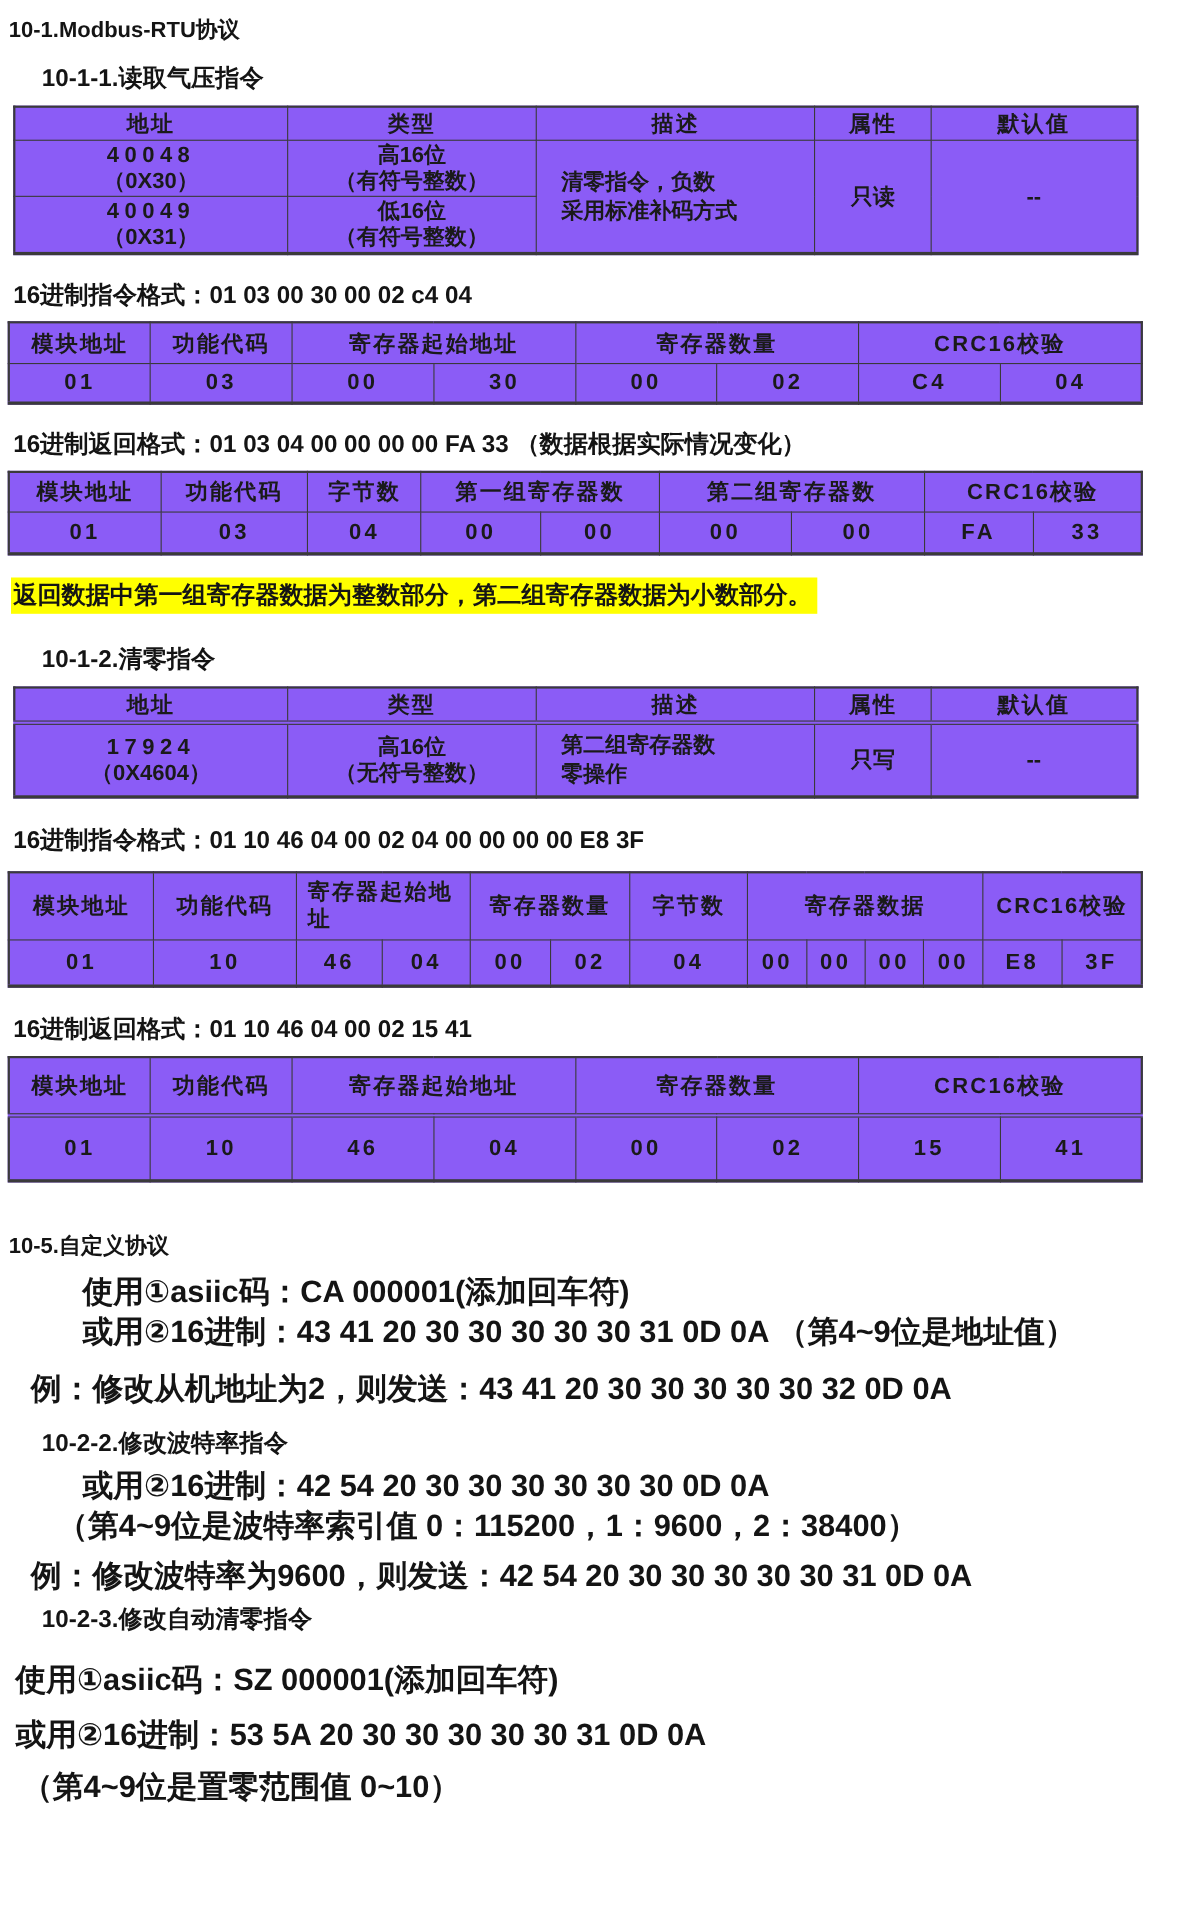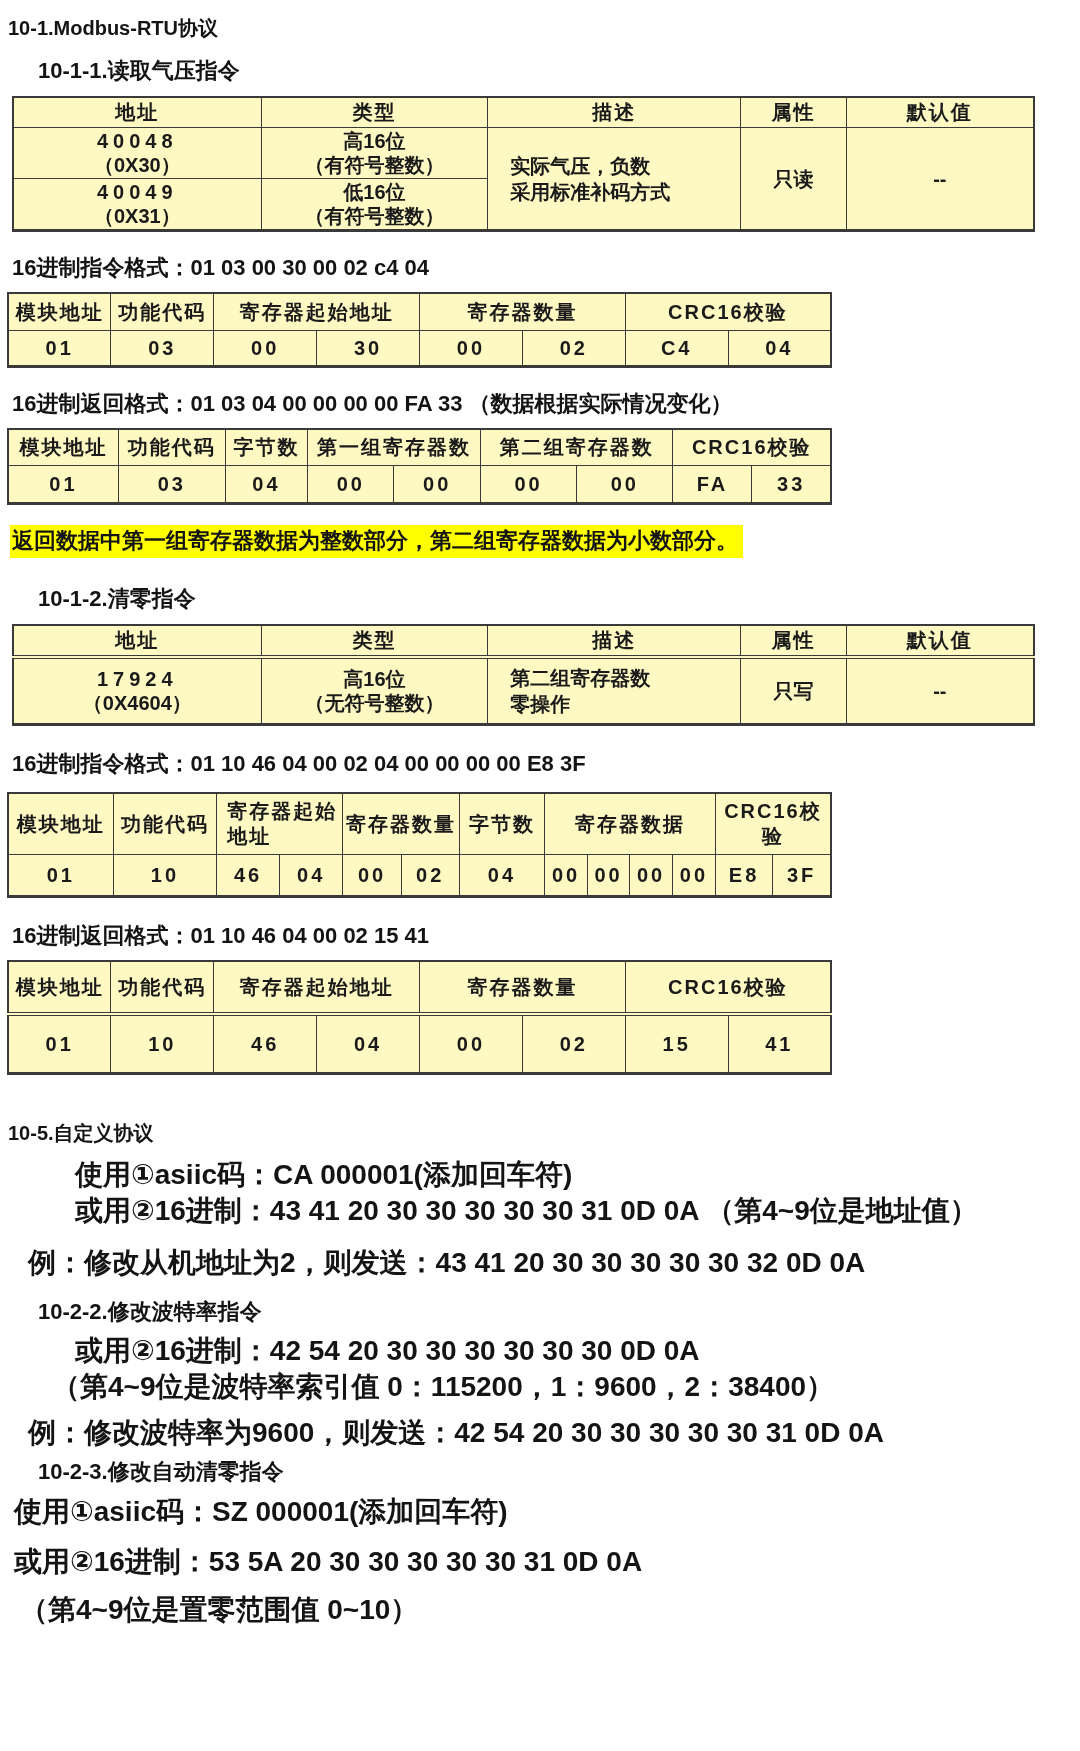--- a/index.html
+++ b/index.html
@@ -20,38 +20,38 @@
   .ind28{margin-left:28px;}
   .ind20{margin-left:20px;}
   .ind14{margin-left:14px;}
   .gap-lg{margin-top:24px;}
   .highlight{
     display:inline-block;
     background:#ffff00;
     font-size:22px;font-weight:700;line-height:30px;
     margin:20px 0 0 10px;padding:1px 5px 2px 2px;
   }
-  table{border-collapse:collapse;table-layout:fixed;background:#fef9c3;}
+  table{border-collapse:collapse;table-layout:fixed;background:#8b5cf6;}
   th,td{
     border:1.6px solid #3a3a3a;
     text-align:center;vertical-align:middle;
     font-size:20px;font-weight:700;color:#1a1a1a;
     padding:1px 2px;overflow:hidden;
   }
   table{border:2px solid #3a3a3a;border-bottom-width:3px;}
   
   .reg-table{width:1023px;margin:10px 0 0 12px;}
   .reg-table th{height:27px;letter-spacing:2px;}
   .reg-table td{height:48px;line-height:24px;}
   .reg-table .addr1{letter-spacing:5px;}
   .reg-table .desc{text-align:left;padding-left:22px;line-height:26px;}
   .reg-table.dbl th{border-bottom:4px double #3a3a3a;}
   .t4 td{height:62px;}
   
-  .hex-table{width:825px;margin:10px 0 0 7px;}
+  .hex-table{width:1032px;margin:10px 0 0 7px;}
   .hex-table th{height:34px;letter-spacing:2px;}
   .hex-table td{height:32px;letter-spacing:3px;}
   .t3 th{height:33px;}
   .t3 td{height:34px;}
   .t5 th{height:58px;line-height:25px;}
   .t5 td{height:38px;}
   .t5 .lefthead{text-align:left;padding-left:10px;}
   .t6 th{height:48px;border-bottom:4px double #3a3a3a;}
   .t6 td{height:54px;}
 </style>
@@ -84,21 +84,21 @@
       <tr>
         <td>
           <div class="addr1">40048</div>
           <div>（0X30）</div>
         </td>
         <td>
           <div>高16位</div>
           <div>（有符号整数）</div>
         </td>
         <td class="desc" rowspan="2">
-          <div>实际气压，负数</div>
+          <div>清零指令，负数</div>
           <div>采用标准补码方式</div>
         </td>
         <td rowspan="2">只读</td>
         <td rowspan="2">--</td>
       </tr>
       <tr>
         <td>
           <div class="addr1">40049</div>
           <div>（0X31）</div>
         </td>
@@ -315,17 +315,17 @@
   <div class="body-line ind75">使用①asiic码：CA 000001(添加回车符)</div>
   <div class="body-line ind75" style="margin-top:8px;">或用②16进制：43 41 20 30 30 30 30 30 31 0D 0A （第4~9位是地址值）</div>
   <div class="body-line ind28 gap-lg">例：修改从机地址为2，则发送：43 41 20 30 30 30 30 30 32 0D 0A</div>
 
   <div class="h3" style="margin-top:20px;">10-2-2.修改波特率指令</div>
   <div class="body-line ind75" style="margin-top:10px;">或用②16进制：42 54 20 30 30 30 30 30 30 0D 0A</div>
   <div class="body-line ind52" style="margin-top:8px;">（第4~9位是波特率索引值 0：115200，1：9600，2：38400）</div>
   <div class="body-line ind28" style="margin-top:18px;">例：修改波特率为9600，则发送：42 54 20 30 30 30 30 30 31 0D 0A</div>
 
   <div class="h3" style="margin-top:10px;">10-2-3.修改自动清零指令</div>
-  <div class="body-line ind14" style="margin-top:11px;">使用①asiic码：SZ 000001(添加回车符)</div>
+  <div class="body-line ind14" style="margin-top:26px;">使用①asiic码：SZ 000001(添加回车符)</div>
   <div class="body-line ind14" style="margin-top:22px;">或用②16进制：53 5A 20 30 30 30 30 30 31 0D 0A</div>
   <div class="body-line ind20" style="margin-top:20px;">（第4~9位是置零范围值 0~10）</div>
 
 </div>
 
 </body></html>

